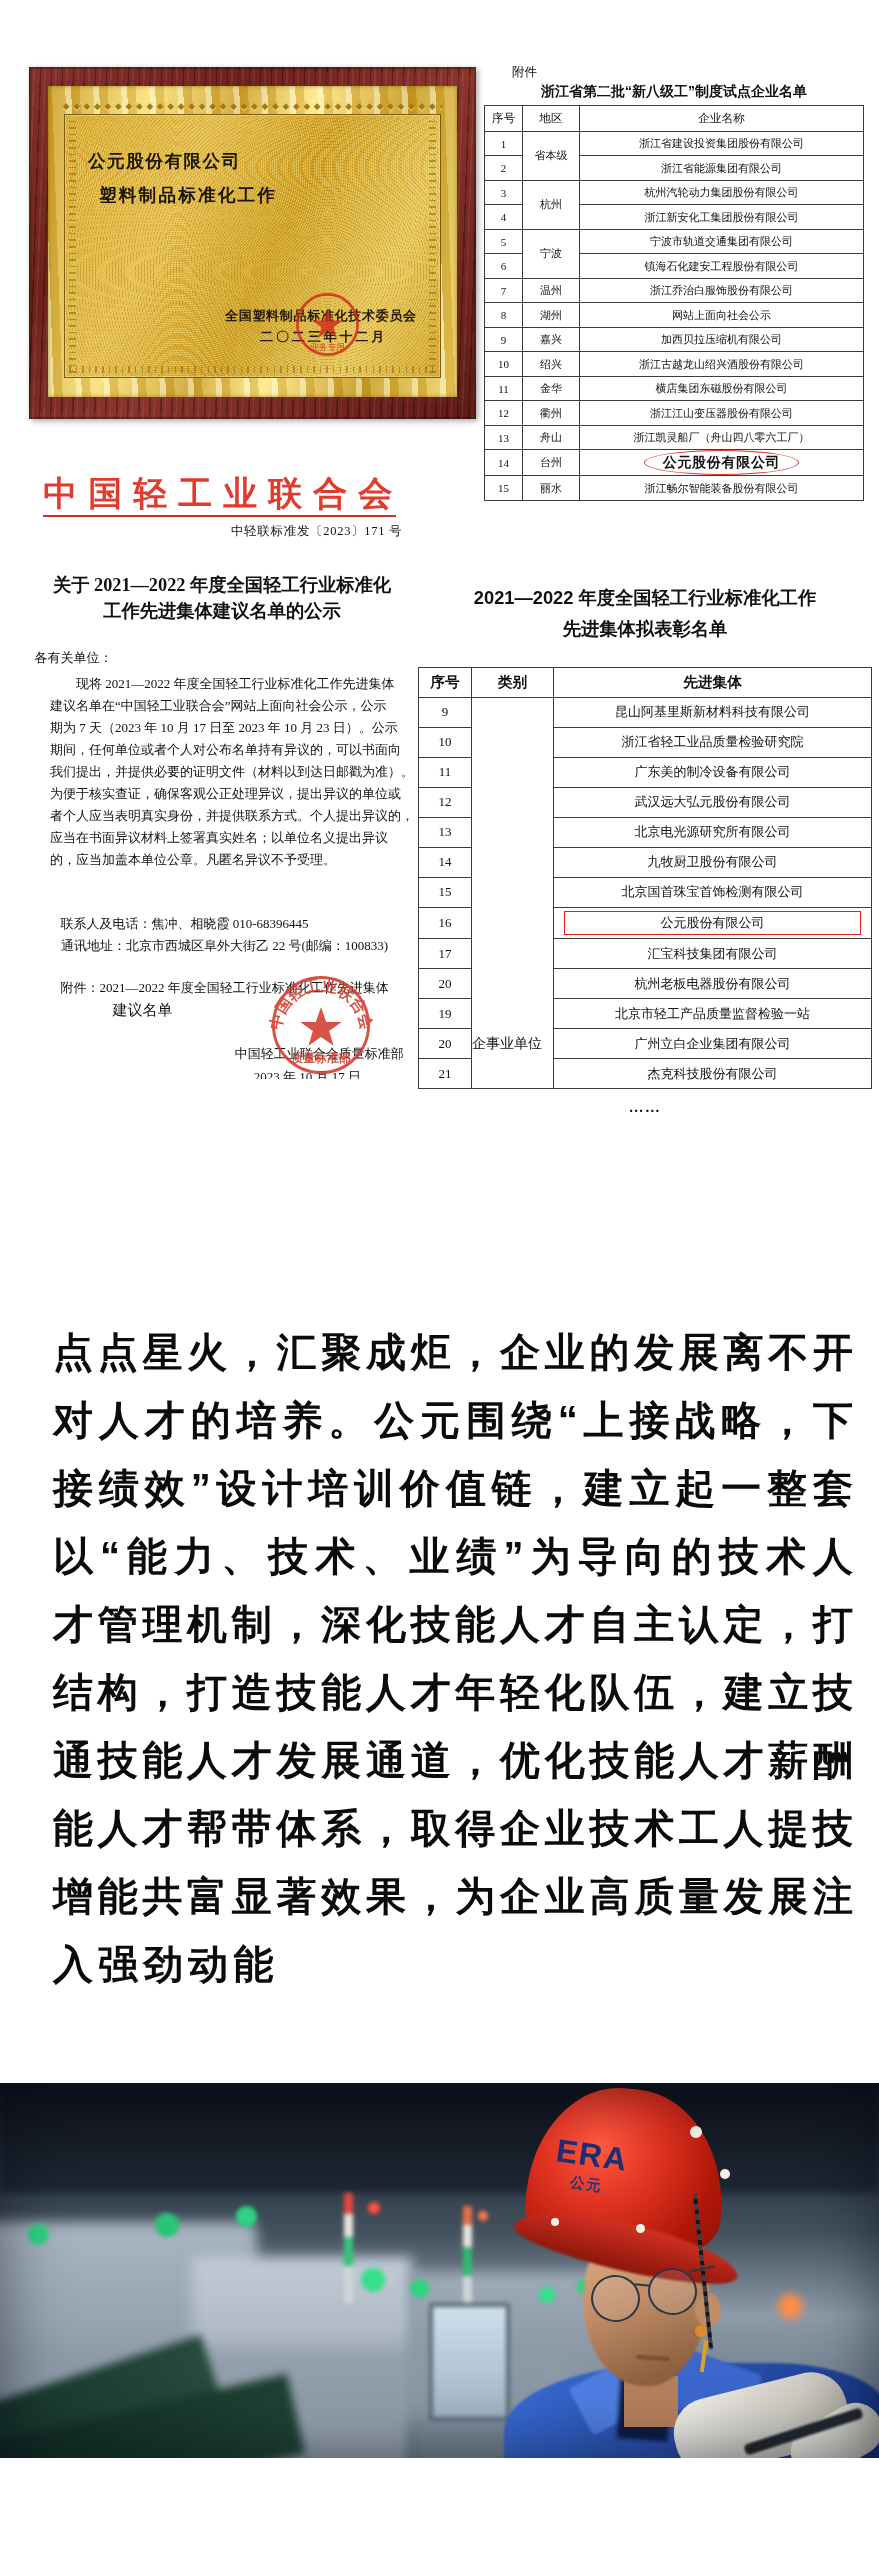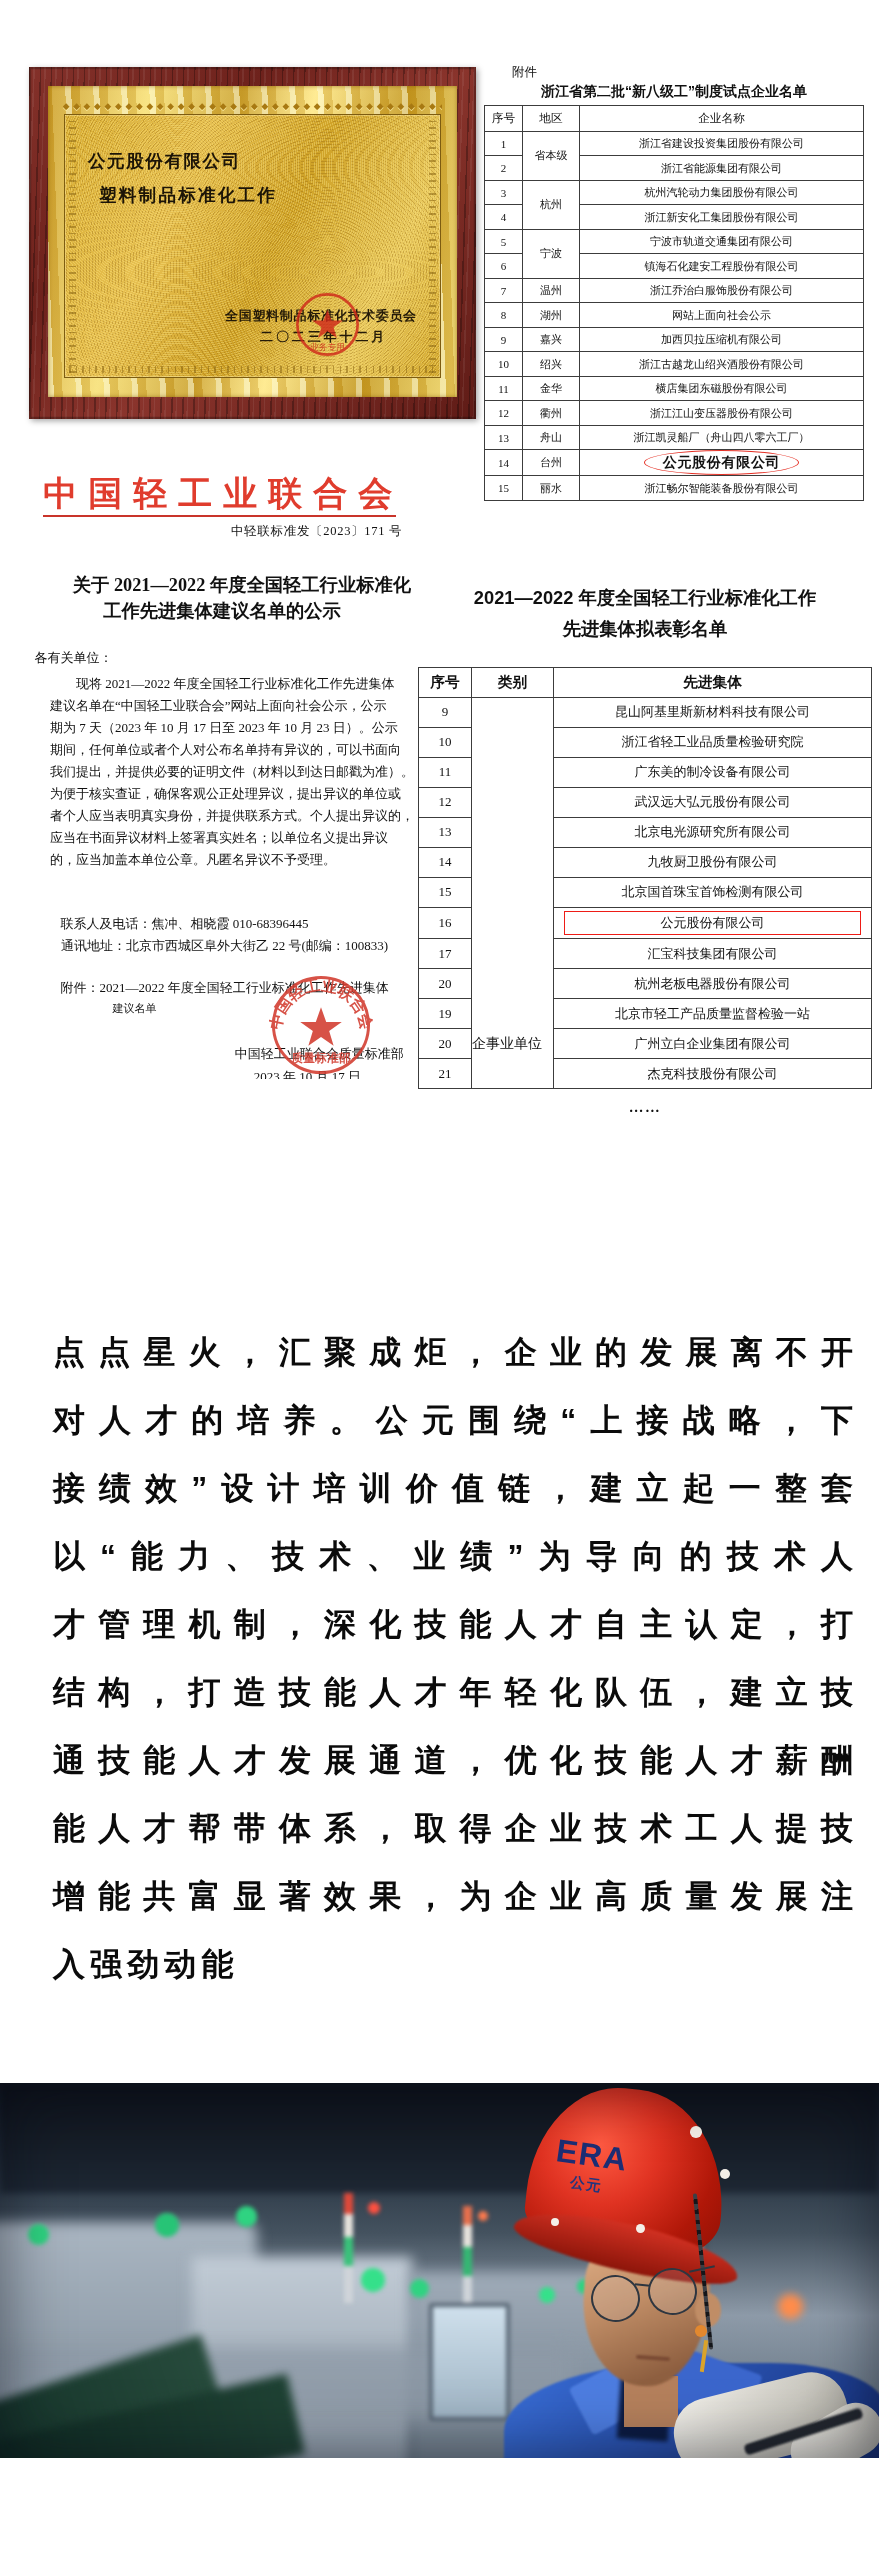--- a/index.html
+++ b/index.html
@@ -58,30 +58,30 @@
   #att1 td{height:23.5px;}
   .oval{display:inline-block;border:1.5px solid #e53126;border-radius:50%;padding:2.2px 17.6px 2.9px 17.6px;
     font-size:14px;font-weight:bold;letter-spacing:0.7px;}
 
   
   #letter{left:33px;top:469px;width:378px;height:610px;overflow:hidden;}
   #letter-org{position:absolute;left:10.3px;top:1.5px;font-size:34px;font-weight:bold;color:#e03c2d;
     letter-spacing:11px;white-space:nowrap;}
   #letter-rule{position:absolute;left:10.3px;top:46px;width:353px;height:2.2px;background:#c9342a;}
   #letter-docno{position:absolute;right:8.8px;top:54px;font-size:12.5px;letter-spacing:0.7px;}
-  #letter-title1{position:absolute;left:0;top:103px;width:100%;text-align:right;font-size:18.3px;font-weight:bold;}
+  #letter-title1{position:absolute;left:0;top:103px;width:100%;text-align:center;font-size:18.3px;font-weight:bold;}
   #letter-title2{position:absolute;left:0;top:129px;width:100%;text-align:center;font-size:18.3px;font-weight:bold;}
   #letter-salute{position:absolute;left:1.5px;top:180px;font-size:13px;}
   #letter-body{position:absolute;left:17px;top:204px;width:375px;}
   .ln{height:22px;line-height:22px;font-size:13px;white-space:nowrap;overflow:hidden;}
   .ln.indent{text-indent:26px;}
   #letter-contact{position:absolute;left:1.5px;top:446px;font-size:13px;text-indent:26px;white-space:nowrap;}
   #letter-addr{position:absolute;left:2px;top:468px;font-size:13px;text-indent:26px;white-space:nowrap;}
   #letter-att1{position:absolute;left:1.5px;top:510px;font-size:13px;text-indent:26px;white-space:nowrap;}
-  #letter-att2{position:absolute;left:1.5px;top:532px;font-size:11px;text-indent:78px;white-space:nowrap;}
+  #letter-att2{position:absolute;left:1.5px;top:532px;font-size:15px;text-indent:78px;white-space:nowrap;}
   #letter-signer{position:absolute;right:7.3px;top:576px;font-size:13px;}
   #letter-date{position:absolute;right:50px;top:599px;font-size:13px;}
   #letter-seal{position:absolute;left:236px;top:504px;width:104px;height:104px;opacity:.88;}
 
   
   #announce{left:418px;top:585px;width:454px;}
   #ann-title1,#ann-title2{text-align:center;font-weight:bold;font-size:18.3px;
     font-family:"Liberation Sans","DejaVu Sans",sans-serif;}
   #ann-title2{margin-top:5.9px;}
   #announce table{margin-top:26px;height:410px;font-size:13px;}
@@ -89,21 +89,21 @@
     font-family:"Liberation Sans","DejaVu Sans",sans-serif;}
   #announce td{height:29px;}
   #cat-cell{position:relative;}
   #cat-label{position:absolute;left:0;right:0;bottom:35px;text-align:left;font-size:14px;}
   .rect-box{border:1.5px solid #ee1c16;margin:2.9px 10.3px;padding:2.2px 0;}
   #ann-ellipsis{margin-top:10.3px;text-align:center;font-size:14.7px;font-weight:bold;letter-spacing:1.5px;}
 
   
   #story{left:53px;top:1318px;width:800px;
     font-family:"Liberation Sans","DejaVu Sans",sans-serif;color:#0b0b0b;}
-  .story-line{height:68px;line-height:68px;font-size:32px;font-weight:600;
+  .story-line{height:68px;line-height:68px;font-size:40px;font-weight:600;
     text-align:justify;text-align-last:justify;word-break:keep-all;white-space:nowrap;}
   .story-line.last{text-align:left;text-align-last:left;letter-spacing:5.1px;}
 
   
   #photo{left:0;top:2083px;width:879px;height:375px;overflow:hidden;
     background:linear-gradient(180deg,#141a24 0%,#232f3d 18%,#44525f 40%,#8d9aa8 62%,#707e8c 82%,#4a5662 100%);}
   #photo .abs{position:absolute;}
   .blur9{filter:blur(6.6px);} .blur6{filter:blur(4.4px);} .blur3{filter:blur(2.2px);} .blur1{filter:blur(0.9px);}
   .dot{border-radius:50%;}
   #ph-darktop{left:0;top:0;width:879px;height:110px;background:linear-gradient(180deg,#0d1119,#1d2733);filter:blur(3.7px);}

